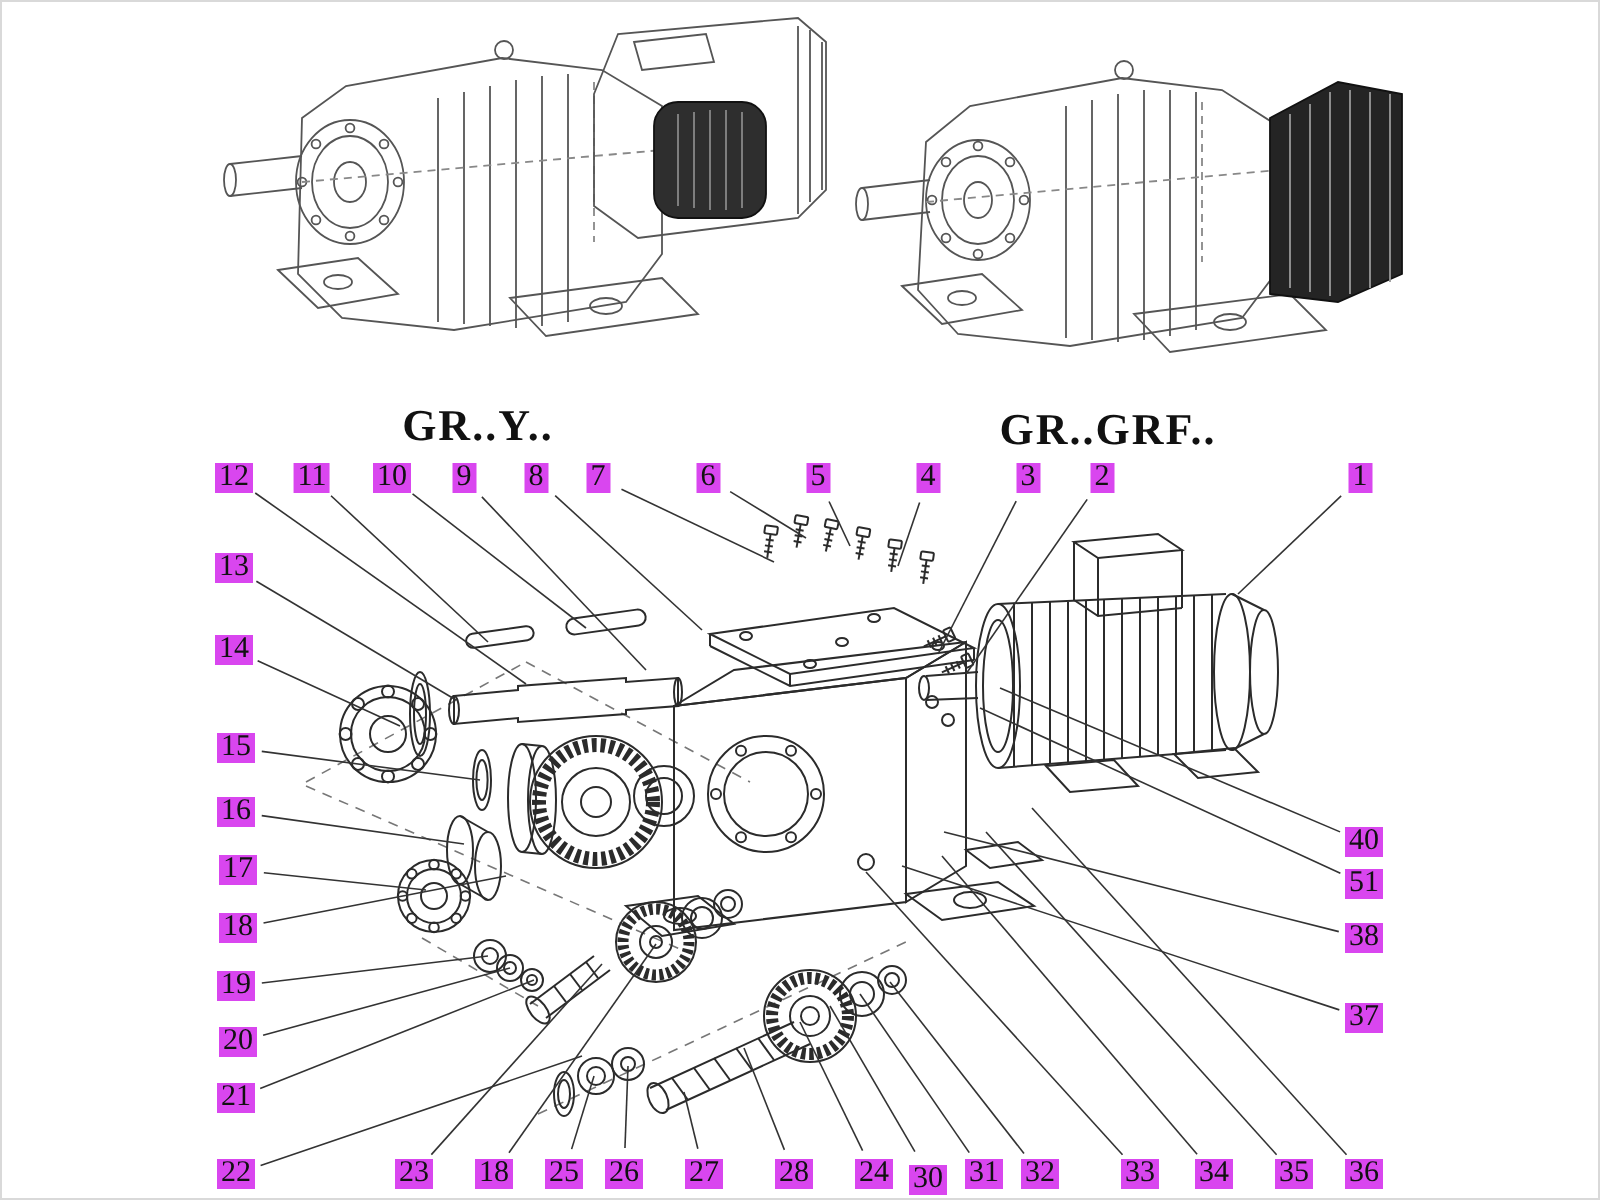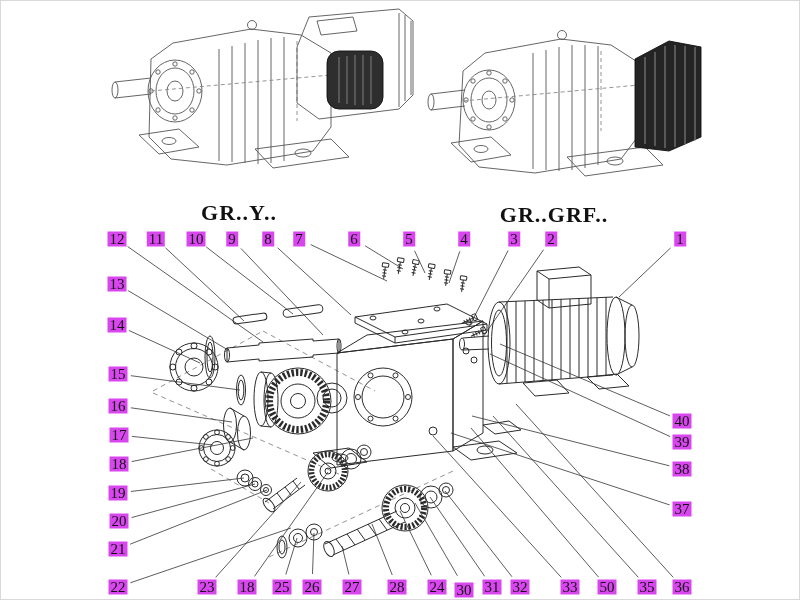--- a/index.html
+++ b/index.html
@@ -397,25 +397,25 @@
       <span class="callout" style="left: 246px; top: 586px;">18</span>
       <span class="callout" style="left: 281px; top: 586px;">25</span>
       <span class="callout" style="left: 311px; top: 586px;">26</span>
       <span class="callout" style="left: 351px; top: 586px;">27</span>
       <span class="callout" style="left: 396px; top: 586px;">28</span>
       <span class="callout" style="left: 436px; top: 586px;">24</span>
       <span class="callout" style="left: 463px; top: 589px;">30</span>
       <span class="callout" style="left: 491px; top: 586px;">31</span>
       <span class="callout" style="left: 519px; top: 586px;">32</span>
       <span class="callout" style="left: 569px; top: 586px;">33</span>
-      <span class="callout" style="left: 606px; top: 586px;">50</span>
+      <span class="callout" style="left: 606px; top: 586px;">34</span>
       <span class="callout" style="left: 646px; top: 586px;">35</span>
       <span class="callout" style="left: 681px; top: 586px;">36</span>
       <span class="callout" style="left: 681px; top: 508px;">37</span>
       <span class="callout" style="left: 681px; top: 468px;">38</span>
-      <span class="callout" style="left: 681px; top: 441px;">39</span>
+      <span class="callout" style="left: 681px; top: 441px;">51</span>
       <span class="callout" style="left: 681px; top: 420px;">40</span>
     </div>
 
   <div class="model-label" style="left:238px;top:212px;">GR..Y..</div>
   <div class="model-label" style="left:553px;top:214px;">GR..GRF..</div>
 
 </div>
 
 </body></html>

